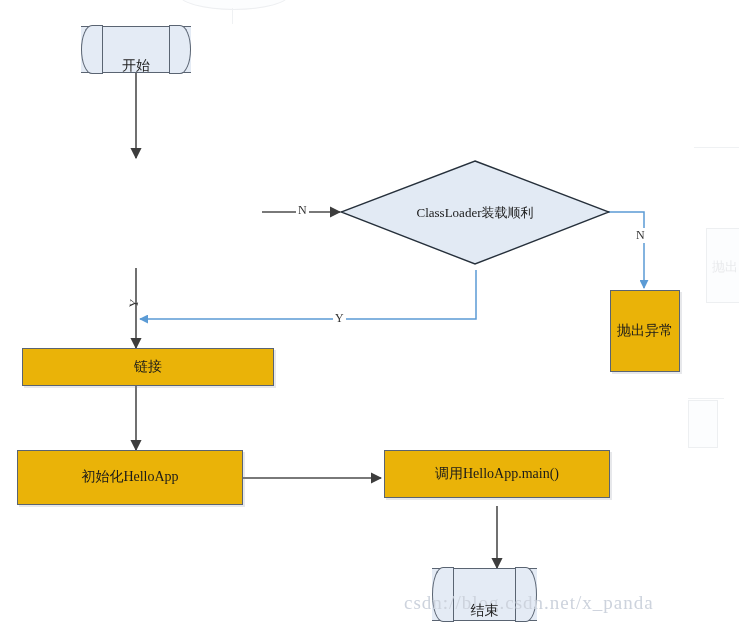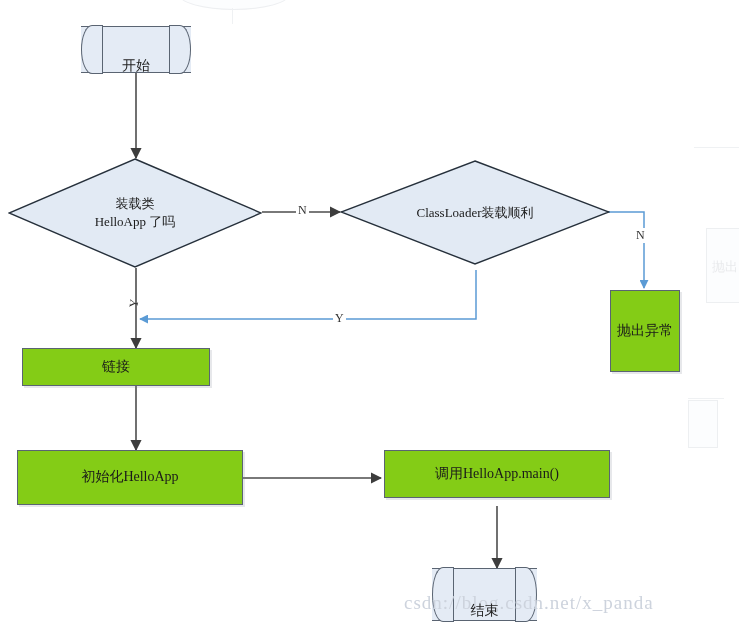--- a/index.html
+++ b/index.html
@@ -57,21 +57,21 @@
     transform: translateY(-50%);
     text-align: center;
     font-size: 14px;
     color: #222;
     z-index: 3;
     margin-top: 16px;
   }
 
   
   .box {
-    background: #84cc16;
+    background: #eab308;
     border: 1.4px solid #5a6472;
     font-size: 14px;
   }
   .box.shadow {
     box-shadow: 2px 2px 0 rgba(120,130,145,0.18);
   }
 
   
   .diamond-wrap { position: absolute; }
   .diamond-shape {
@@ -205,42 +205,33 @@
 
   <div class="term-wrap" style="left:81px; top:26px; width:110px; height:47px;">
     <div class="term-body"></div>
     <div class="term-cap left"></div>
     <div class="term-cap right"></div>
     <div class="term-inner-line" style="left:21px;"></div>
     <div class="term-inner-line" style="left:88px;"></div>
     <div class="term-label">开始</div>
   </div>
 
-  <div class="diamond-wrap" style="left:8px; top:158px; width:254px; height:110px;">
-    <svg class="diamond-shape" viewBox="0 0 254 110" preserveAspectRatio="none">
-      <polygon points="127,1 253,55 127,109 1,55" fill="#e2eaf4" stroke="#26303b" stroke-width="1.4"></polygon>
-    </svg>
-    <div class="diamond-label">
-      <div>装载类</div>
-      <div>HelloApp 了吗</div>
-    </div>
-  </div>
 
   <div class="diamond-wrap" style="left:340px; top:160px; width:270px; height:105px;">
     <svg class="diamond-shape" viewBox="0 0 270 105" preserveAspectRatio="none">
       <polygon points="135,1 269,52 135,104 1,52" fill="#e2eaf4" stroke="#26303b" stroke-width="1.4"></polygon>
     </svg>
     <div class="diamond-label">ClassLoader装载顺利</div>
   </div>
 
   <div class="node box shadow" style="left:610px; top:290px; width:70px; height:82px;">
     <span>抛出异常</span>
   </div>
 
-  <div class="node box shadow" style="left:22px; top:348px; width:188px; height:38px;">
+  <div class="node box shadow" style="left:22px; top:348px; width:252px; height:38px;">
     <span>链接</span>
   </div>
 
   <div class="node box shadow" style="left:17px; top:450px; width:226px; height:55px;">
     <span>初始化HelloApp</span>
   </div>
 
   <div class="node box shadow" style="left:384px; top:450px; width:226px; height:48px;">
     <span>调用HelloApp.main()</span>
   </div>

